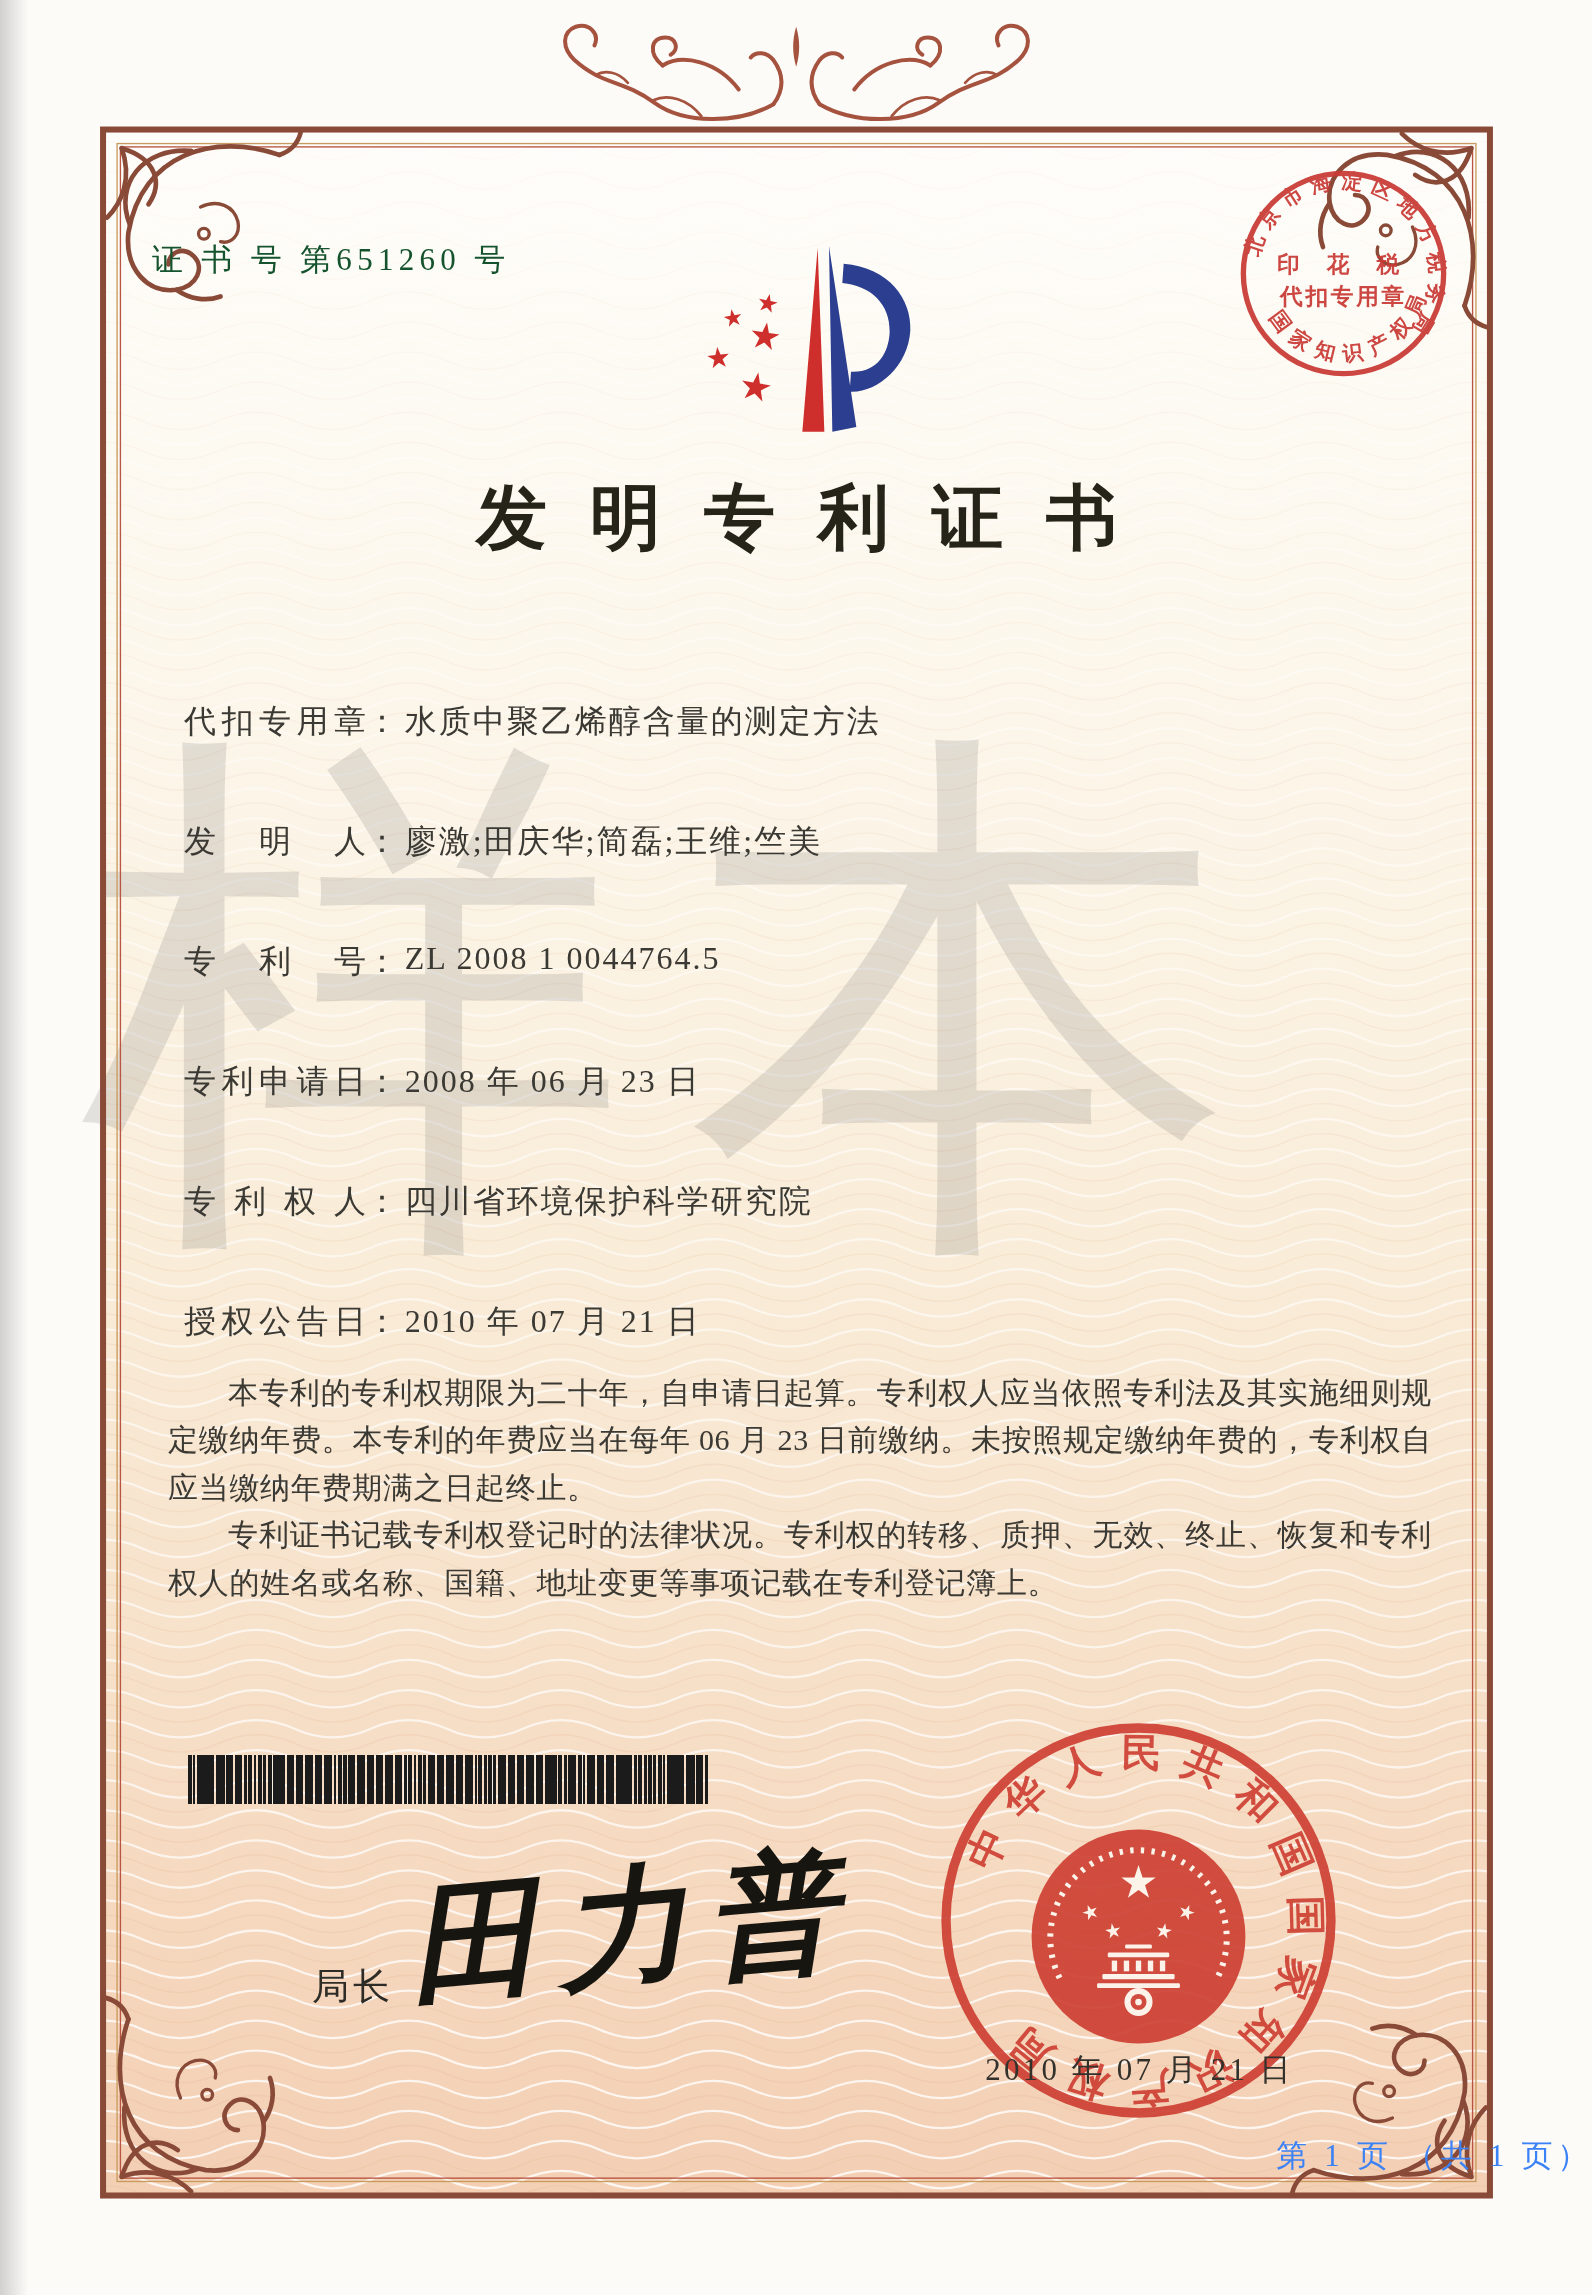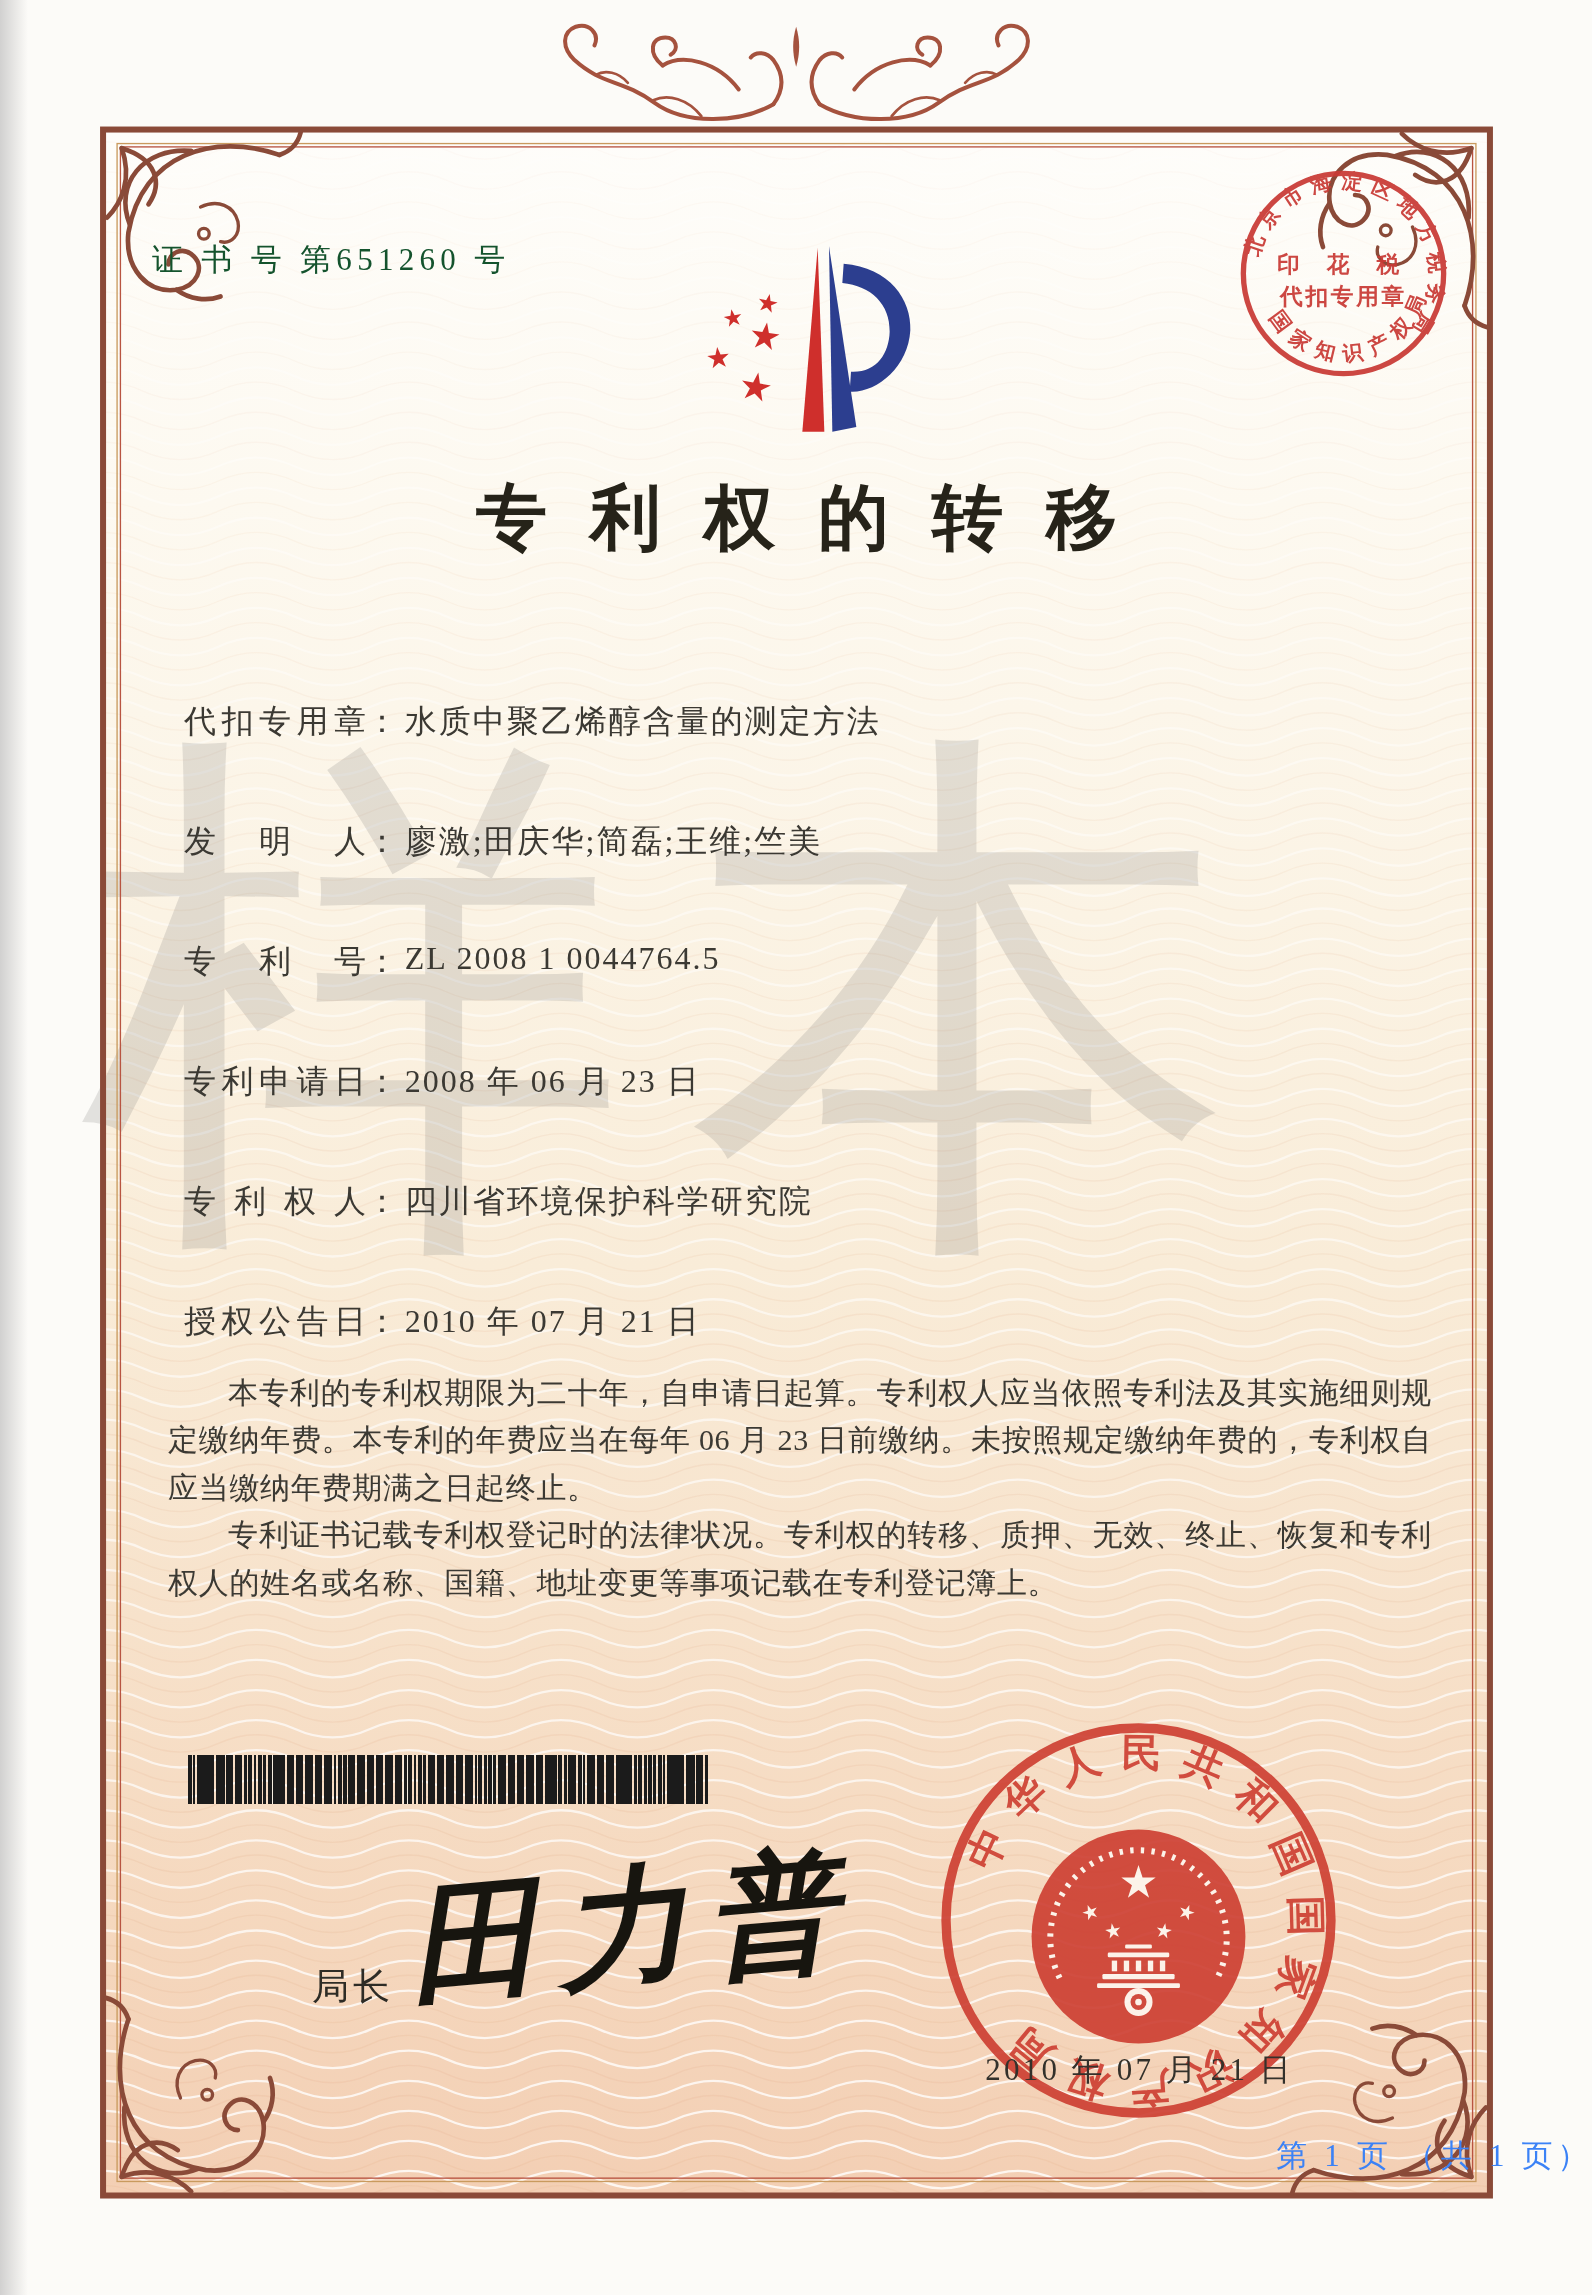--- a/index.html
+++ b/index.html
@@ -280,21 +280,21 @@
     <path d="M238,50 C307,56 340,104 338,150 C335,206 286,245 247,242 L249,212 C287,214 306,185 307,152 C308,111 279,83 236,79 Z" fill="#2c3e8f"></path>
     <g fill="#cf2f2c">
       <use href="#star5" transform="translate(124,110) scale(15) rotate(12)"></use>
       <use href="#star5" transform="translate(72,132) scale(14) rotate(-10)"></use>
       <use href="#star5" transform="translate(120,160) scale(22) rotate(8)"></use>
       <use href="#star5" transform="translate(50,192) scale(17) rotate(-6)"></use>
       <use href="#star5" transform="translate(106,236) scale(23) rotate(10)"></use>
     </g>
   </svg>
 
-  <div class="title">专利权的转移</div>
+  <div class="title">发明专利证书</div>
 
   <div class="fields">
     <div class="frow">
       <span class="flabel">代扣专用章</span><span class="fcolon">：</span><span class="fvalue">水质中聚乙烯醇含量的测定方法</span>
     </div>
     <div class="frow">
       <span class="flabel">发明人</span><span class="fcolon">：</span><span class="fvalue">廖激;田庆华;简磊;王维;竺美</span>
     </div>
     <div class="frow">
       <span class="flabel">专利号</span><span class="fcolon">：</span><span class="fvalue">ZL 2008 1 0044764.5</span>

